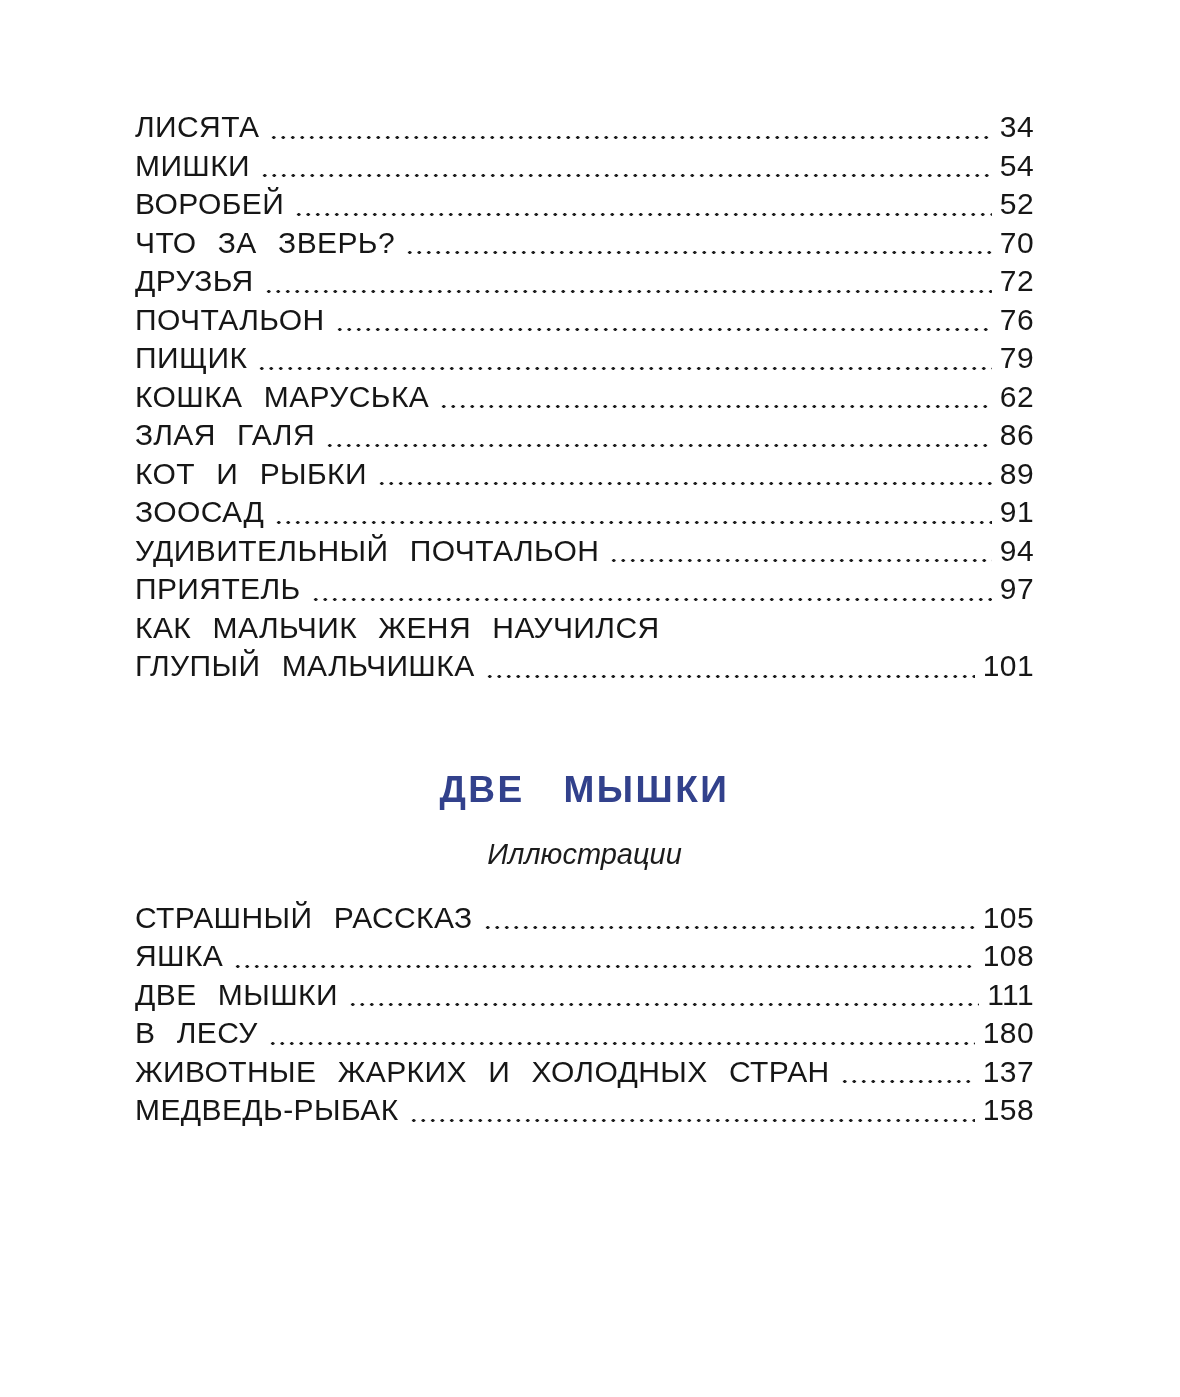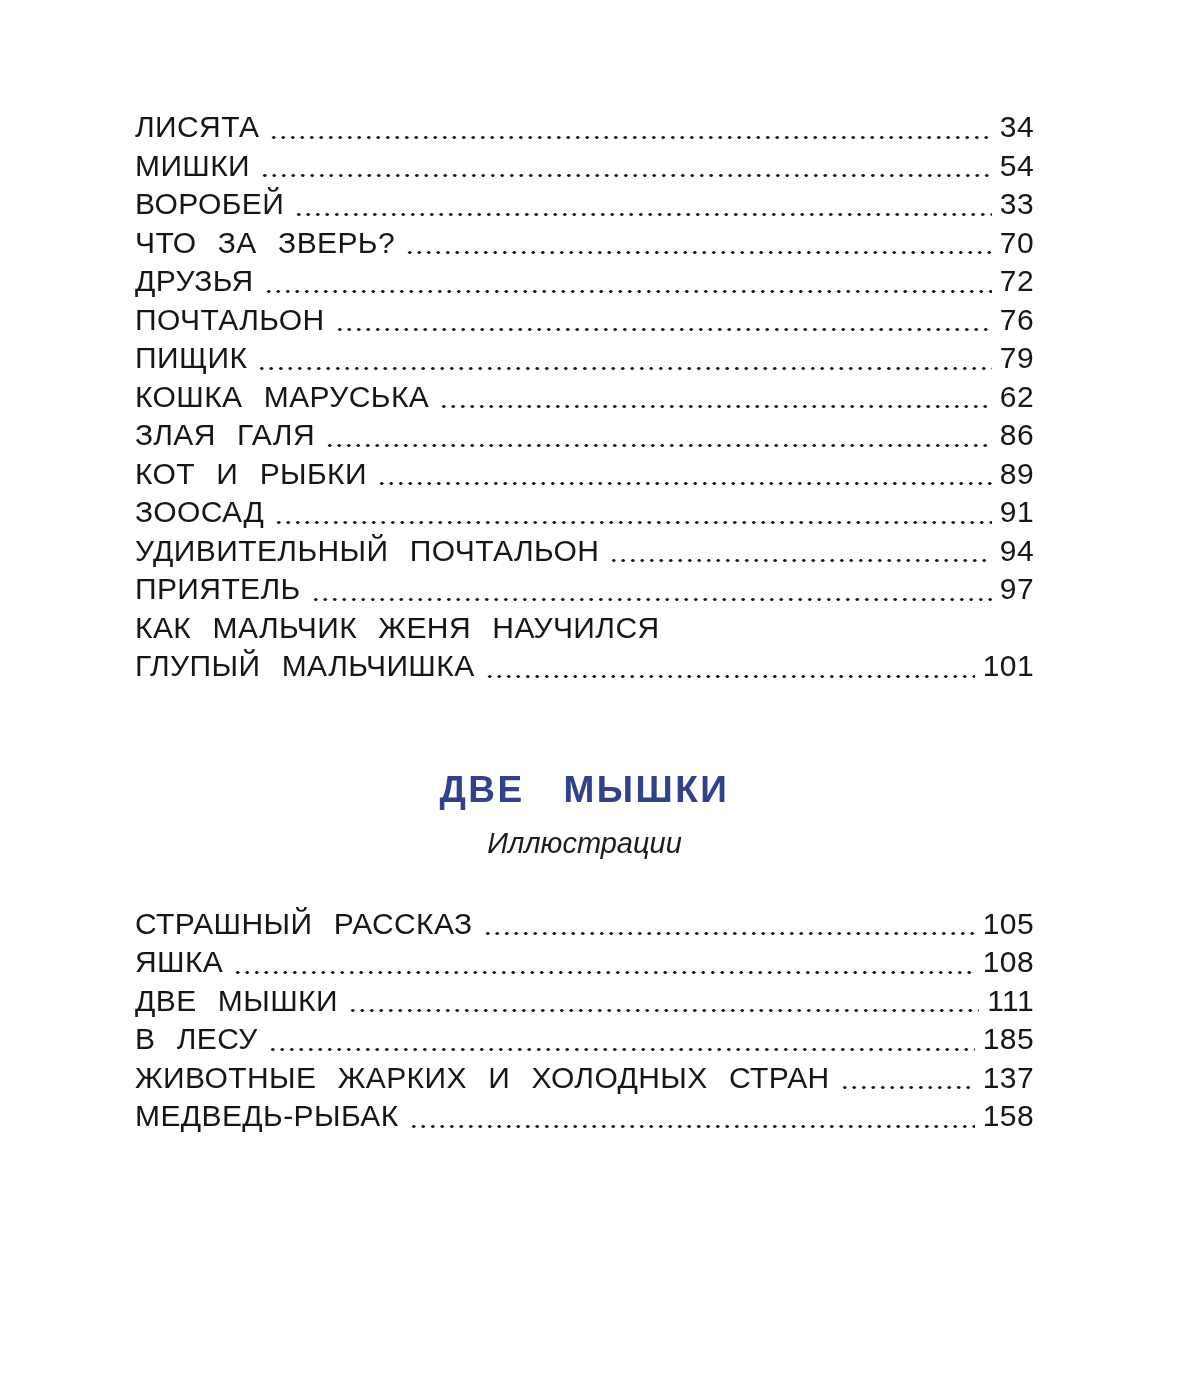--- a/index.html
+++ b/index.html
@@ -52,50 +52,50 @@
   .section-title {
     margin-top: 84px;
     text-align: center;
     font-size: 37px;
     line-height: 40px;
     font-weight: 700;
     letter-spacing: 2.5px;
     word-spacing: 26px;
   }
   .subtitle {
-    margin-top: 14px;
+    margin-top: 25px;
     text-align: center;
     font-style: italic;
     font-size: 29px;
     line-height: 38px;
     word-spacing: 0.4em;
     color: #1c1c1c;
   }
-  .toc-second { margin-top: 43px; }
+  .toc-second { margin-top: 26px; }
 </style>
 </head>
 <body>
 
 <div class="content">
 
   <div class="toc" id="toc1">
       <div class="toc-row">
         <span class="toc-title">ЛИСЯТА</span>
         <span class="leader"></span>
         <span class="toc-page">34</span>
       </div>
       <div class="toc-row">
         <span class="toc-title">МИШКИ</span>
         <span class="leader"></span>
         <span class="toc-page">54</span>
       </div>
       <div class="toc-row">
         <span class="toc-title">ВОРОБЕЙ</span>
         <span class="leader"></span>
-        <span class="toc-page">33</span>
+        <span class="toc-page">52</span>
       </div>
       <div class="toc-row">
         <span class="toc-title">ЧТО ЗА ЗВЕРЬ?</span>
         <span class="leader"></span>
         <span class="toc-page">70</span>
       </div>
       <div class="toc-row">
         <span class="toc-title">ДРУЗЬЯ</span>
         <span class="leader"></span>
         <span class="toc-page">72</span>
@@ -170,21 +170,21 @@
         <span class="toc-page">108</span>
       </div>
       <div class="toc-row">
         <span class="toc-title">ДВЕ МЫШКИ</span>
         <span class="leader"></span>
         <span class="toc-page">111</span>
       </div>
       <div class="toc-row">
         <span class="toc-title">В ЛЕСУ</span>
         <span class="leader"></span>
-        <span class="toc-page">185</span>
+        <span class="toc-page">180</span>
       </div>
       <div class="toc-row">
         <span class="toc-title">ЖИВОТНЫЕ ЖАРКИХ И ХОЛОДНЫХ СТРАН</span>
         <span class="leader"></span>
         <span class="toc-page">137</span>
       </div>
       <div class="toc-row">
         <span class="toc-title">МЕДВЕДЬ-РЫБАК</span>
         <span class="leader"></span>
         <span class="toc-page">158</span>

